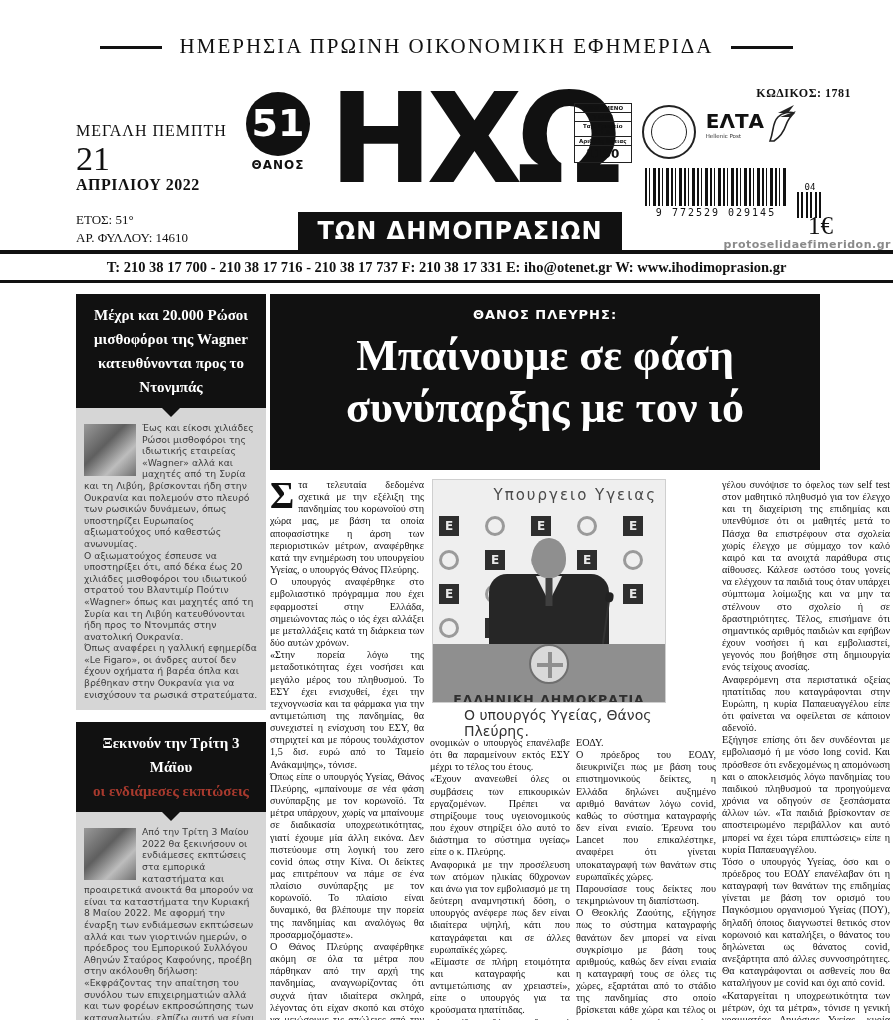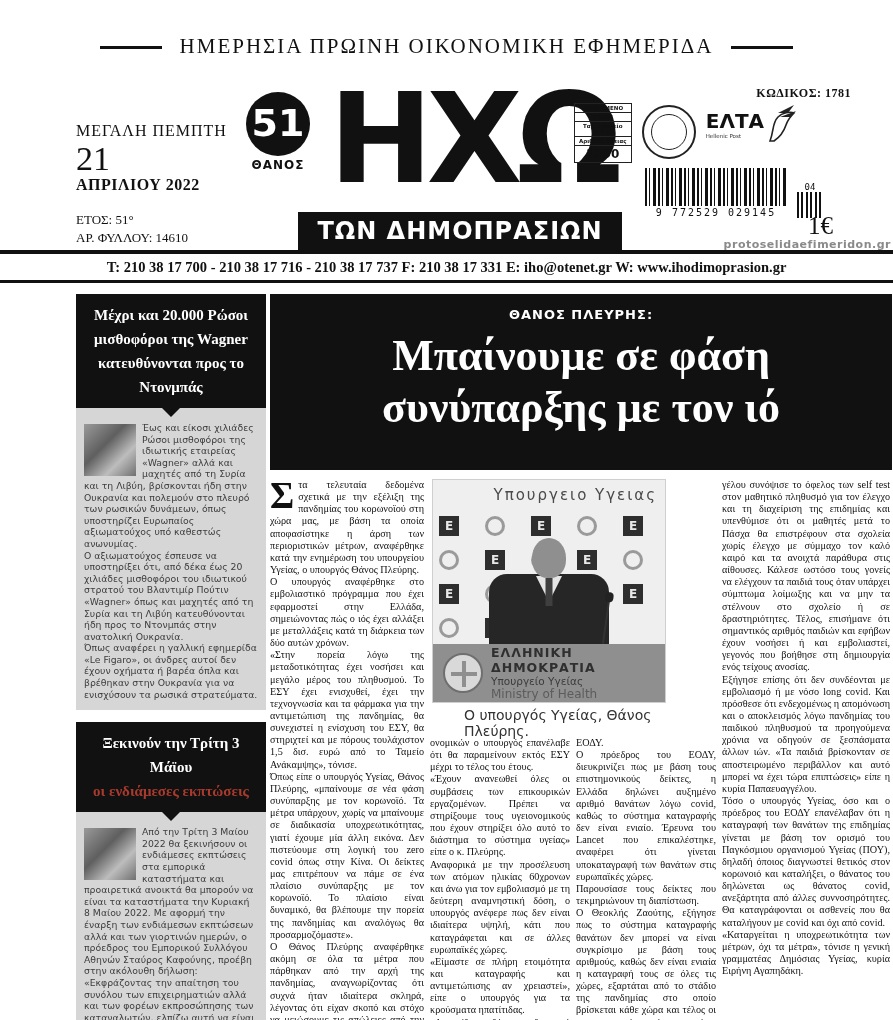--- a/index.html
+++ b/index.html
@@ -62,21 +62,21 @@
   .sb-head { background:#111; color:#fff; text-align:center; font-weight:bold; font-size:15px; line-height:24px; padding:9px 6px; position:relative; }
   .sb-head .tri { position:absolute; left:50%; bottom:-9px; margin-left:-9px; width:0; height:0; border-left:9px solid transparent; border-right:9px solid transparent; border-top:9px solid #111; }
   .sb-head .line2-red { color:#a93a2e; }
   .sb-body { background:#d6d6d6; padding:14px 8px 10px 8px; font-family:"DejaVu Sans", sans-serif; font-size:9.3px; line-height:11.6px; color:#3d3d3d; text-align:left; }
   .sb-body p { margin:0; }
   .sb-photo { float:left; width:52px; height:52px; margin:2px 6px 2px 0; background:linear-gradient(135deg,#9a9a9a 0%,#5f5f5f 40%,#bdbdbd 70%,#707070 100%); }
   .sb-gap { height:12px; }
 
   
   .main { position:absolute; left:270px; top:294px; width:620px; }
-  .headline-box { width:622px; height:176px; background:#111; color:#fff; text-align:center; }
+  .headline-box { width:550px; height:176px; background:#111; color:#fff; text-align:center; }
   .kicker { font-family:"DejaVu Sans", sans-serif; font-weight:bold; font-size:13px; letter-spacing:1px; padding-top:13px; }
   .headline { font-family:"Liberation Serif", serif; font-weight:bold; font-size:44px; line-height:52px; margin-top:8px; }
 
   .body-cols { display:flex; gap:6px; margin-top:9px; }
   .col { font-size:10.2px; line-height:12.15px; text-align:justify; }
   .col p { margin:0; }
   .col-1 { width:154px; }
   .col-2 { width:140px; padding-top:258px; }
   .col-3 { width:140px; padding-top:258px; }
   .col-4 { width:168px; }
@@ -89,21 +89,21 @@
   .logo-wall { position:absolute; top:32px; left:0; right:0; height:130px; display:flex; flex-wrap:wrap; align-content:space-between; padding:4px 6px; gap:14px 26px; }
   .wall-e { width:20px; height:20px; background:#2e2e2e; color:#e8e8e8; font-family:"DejaVu Sans", sans-serif; font-weight:bold; font-size:12px; text-align:center; line-height:20px; }
   .wall-c { width:20px; height:20px; border-radius:50%; border:3px solid #9a9a9a; }
   .person { position:absolute; left:50%; top:58px; transform:translateX(-50%); width:120px; height:110px; }
   .person .head { position:absolute; left:50%; top:0; transform:translateX(-50%); width:34px; height:40px; border-radius:50% 50% 45% 45%; background:#8f8f8f; }
   .person .suit { position:absolute; left:0; top:36px; width:120px; height:74px; border-radius:18px 18px 0 0; background:#262626; }
   .person .shirt { position:absolute; left:50%; top:38px; transform:translateX(-50%); width:0; height:0; border-left:13px solid transparent; border-right:13px solid transparent; border-top:26px solid #e5e5e5; }
   .person .tie { position:absolute; left:50%; top:40px; transform:translateX(-50%); width:7px; height:28px; background:#3f3f3f; }
   .mic { position:absolute; left:172px; top:120px; width:2px; height:44px; background:#333; transform:rotate(8deg); }
   .mic::before { content:""; position:absolute; top:-8px; left:-3px; width:8px; height:10px; border-radius:4px; background:#222; }
-  .desk { position:absolute; left:0; bottom:0; width:100%; height:58px; background:#8f8f8f; display:flex; align-items:center; gap:8px; padding:0 10px; }
+  .desk { position:absolute; left:0; bottom:0; width:100%; height:58px; background:#8f8f8f; display:flex; align-items:center; gap:8px; padding:0 10px;flex-direction:column; }
   .emblem { width:40px; height:40px; border-radius:50%; background:#d9d9d9; border:2px solid #6f6f6f; position:relative; flex:0 0 auto; }
   .emblem::before { content:""; position:absolute; left:17px; top:6px; width:4px; height:26px; background:#8f8f8f; }
   .emblem::after { content:""; position:absolute; left:6px; top:17px; width:26px; height:4px; background:#8f8f8f; }
   .desk-text .d1 { font-family:"DejaVu Sans", sans-serif; font-weight:bold; font-size:12.5px; color:#2f2f2f; letter-spacing:1px; }
   .desk-text .d2 { font-family:"DejaVu Sans", sans-serif; font-size:10.5px; color:#3b3b3b; }
   .desk-text .d3 { font-family:"DejaVu Sans", sans-serif; font-size:12px; color:#5c5c5c; }
   .caption { font-family:"DejaVu Sans", sans-serif; font-size:14px; color:#333; margin-top:4px;padding-left:32px; }
 </style>
 </head>
 <body>
@@ -231,20 +231,21 @@
         <div>
             <p>ΕΟΔΥ.</p>
             <p>Ο πρόεδρος του ΕΟΔΥ, διευκρινίζει πως με βάση τους επιστημονικούς δείκτες, η Ελλάδα δηλώνει αυξημένο αριθμό θανάτων λόγω covid, καθώς το σύστημα καταγραφής δεν είναι ενιαίο. Έρευνα του Lancet που επικαλέστηκε, αναφέρει ότι γίνεται υποκαταγραφή των θανάτων στις ευρωπαϊκές χώρες.</p>
             <p>Παρουσίασε τους δείκτες που τεκμηριώνουν τη διαπίστωση.</p>
             <p>Ο Θεοκλής Ζαούτης, εξήγησε πως το σύστημα καταγραφής θανάτων δεν μπορεί να είναι συγκρίσιμο με βάση τους αριθμούς, καθώς δεν είναι ενιαία η καταγραφή τους σε όλες τις χώρες, εξαρτάται από το στάδιο της πανδημίας στο οποίο βρίσκεται κάθε χώρα και τέλος οι προγνωστικοί παράγοντες είναι διαφορετικοί.</p>
           </div>
       </div>
       <div class="col col-4">
         <div>
             <p>γέλου συνόψισε το όφελος των self test στον μαθητικό πληθυσμό για τον έλεγχο και τη διαχείριση της επιδημίας και υπενθύμισε ότι οι μαθητές μετά το Πάσχα θα επιστρέφουν στα σχολεία χωρίς έλεγχο με σύμμαχο τον καλό καιρό και τα ανοιχτά παράθυρα στις αίθουσες. Κάλεσε ωστόσο τους γονείς να ελέγχουν τα παιδιά τους όταν υπάρχει σύμπτωμα λοίμωξης και να μην τα στέλνουν στο σχολείο ή σε δραστηριότητες. Τέλος, επισήμανε ότι σημαντικός αριθμός παιδιών και εφήβων έχουν νοσήσει ή και εμβολιαστεί, γεγονός που βοήθησε στη δημιουργία ενός τείχους ανοσίας.</p>
+            <p>Αναφερόμενη στα περιστατικά οξείας ηπατίτιδας που καταγράφονται στην Ευρώπη, η κυρία Παπαευαγγέλου είπε ότι φαίνεται να οφείλεται σε κάποιον αδενοϊό.</p>
             <p>Εξήγησε επίσης ότι δεν συνδέονται με εμβολιασμό ή με νόσο long covid. Και πρόσθεσε ότι ενδεχομένως η απομόνωση και ο αποκλεισμός λόγω πανδημίας του παιδικού πληθυσμού τα προηγούμενα χρόνια να οδηγούν σε ξεσπάσματα άλλων ιών. «Τα παιδιά βρίσκονταν σε αποστειρωμένο περιβάλλον και αυτό μπορεί να έχει τώρα επιπτώσεις» είπε η κυρία Παπαευαγγέλου.</p>
             <p>Τόσο ο υπουργός Υγείας, όσο και ο πρόεδρος του ΕΟΔΥ επανέλαβαν ότι η καταγραφή των θανάτων της επιδημίας γίνεται με βάση τον ορισμό του Παγκόσμιου οργανισμού Υγείας (ΠΟΥ), δηλαδή όποιος διαγνωστεί θετικός στον κορωνοιό και καταλήξει, ο θάνατος του δηλώνεται ως θάνατος covid, ανεξάρτητα από άλλες συννοσηρότητες. Θα καταγράφονται οι ασθενείς που θα καταλήγουν με covid και όχι από covid.</p>
             <p>«Καταργείται η υποχρεωτικότητα των μέτρων, όχι τα μέτρα», τόνισε η γενική γραμματέας Δημόσιας Υγείας, κυρία Ειρήνη Αγαπηδάκη.</p>
           </div>
       </div>
     </div>
 
     <div class="photo-block">
       <div class="photo">
         <div class="photo-title">Υπουργειο Υγειας</div>

